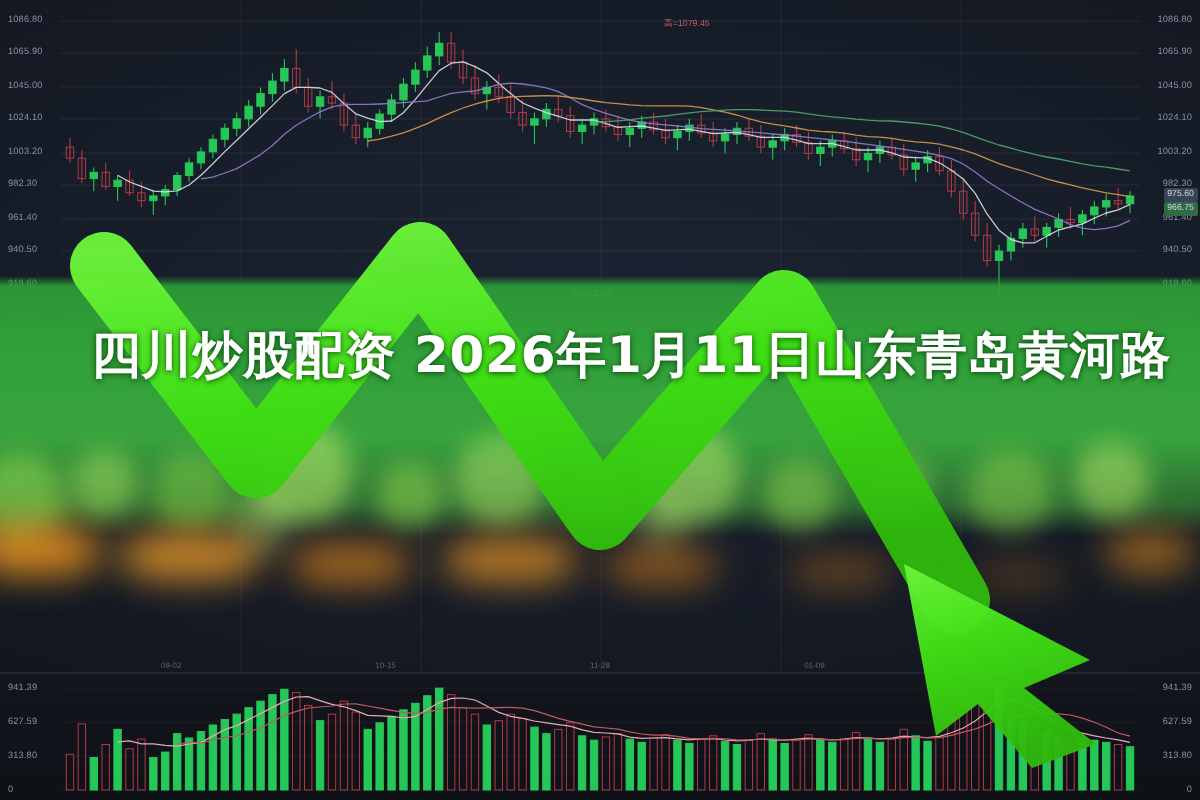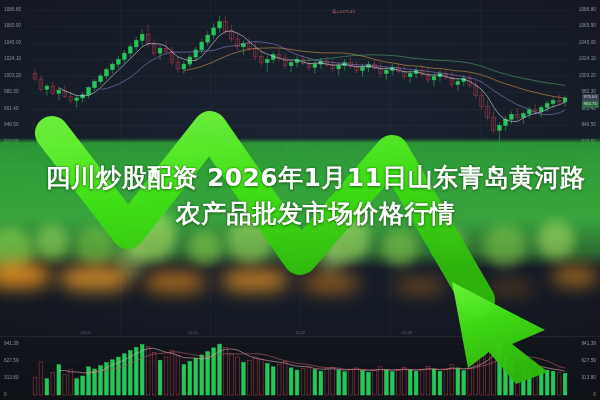--- a/index.html
+++ b/index.html
@@ -485,16 +485,15 @@
         </linearGradient>
       </defs>
       <g>
         <polyline points="52,133 128,232 210,128 300,258 392,152 478,300" fill="none" stroke="url(#agrad)" stroke-width="34" stroke-linejoin="round" stroke-linecap="round" opacity=".96"></polyline>
         <path d="M 452 282 L 545 330 L 512 344 L 548 372 L 516 384 L 489 352 L 468 368 Z" fill="url(#agrad)" opacity=".96"></path>
       </g>
     </svg>
 
   <div class="title-wrap">
     <div class="title-line">四川炒股配资 2026年1月11日山东青岛黄河路</div>
-    <div class="title-line">农产品批发市场价格行情</div>
   </div>
 
 </div>
 
 </body></html>

